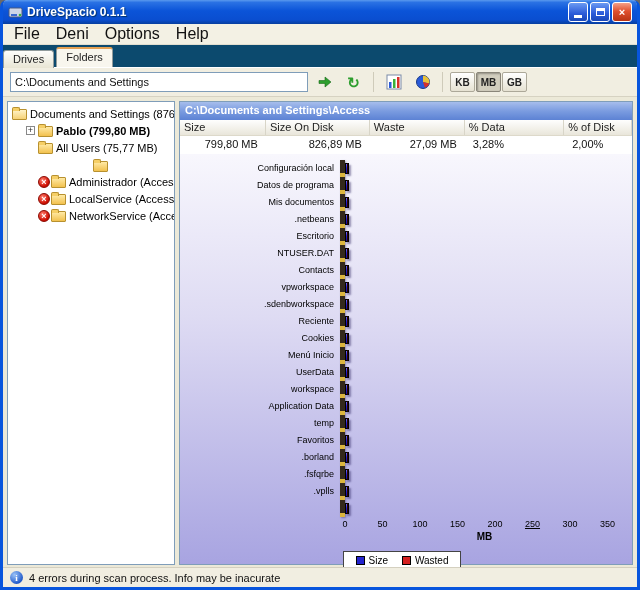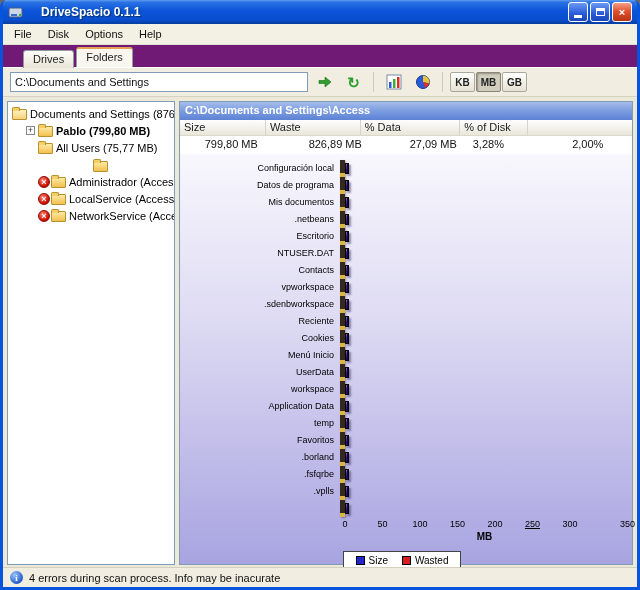--- a/index.html
+++ b/index.html
@@ -1,37 +1,37 @@
 <!DOCTYPE html>
 <html><head>
 <meta charset="utf-8">
 <style>
   *{margin:0;padding:0;box-sizing:border-box;font-family:"Liberation Sans",sans-serif}
   html,body{width:640px;height:590px;overflow:hidden;background:#6a6a6a}
   .window{width:640px;height:590px;display:flex;flex-direction:column;background:#ECE9D8;
     border-left:3px solid #0855DD;border-right:3px solid #0855DD;border-bottom:3px solid #0855DD;
     border-radius:7px 7px 0 0}
   
-  .titlebar{height:24px;flex:none;display:flex;align-items:center;gap:18px;padding:0 5px;
+  .titlebar{height:24px;flex:none;display:flex;align-items:center;gap:4px;padding:0 5px;
     border-radius:5px 5px 0 0;
     background:linear-gradient(180deg,#5a9aee 0%,#2a72e4 10%,#0b54d8 45%,#0a4ed0 82%,#063e9e 100%)}
   .app-icon{width:15px;height:15px;flex:none}
   .title{flex:1;color:#fff;font-weight:bold;font-size:12px;text-shadow:1px 1px 1px #00306a;white-space:nowrap}
   .winbtns{display:flex;gap:2px}
   .wbtn{width:20px;height:20px;border-radius:3px;border:1px solid #fff;color:#fff;font-size:11px;font-weight:bold;
     display:flex;align-items:center;justify-content:center;cursor:default}
   .wbtn.min,.wbtn.max{background:linear-gradient(180deg,#6a9af2,#2a5ad8 60%,#1a48b8)}
   .wbtn.close{background:linear-gradient(180deg,#f4a088,#e0512f 45%,#b83414)}
   .minbar{display:inline-block;width:8px;height:3px;background:#fff;margin-top:9px}
   .maxbox{display:inline-block;width:9px;height:8px;border:1px solid #fff;border-top:3px solid #fff}
   
   .menubar{height:21px;flex:none;background:#F3F1E4;display:flex;align-items:center;padding:0 3px;border-bottom:1px solid #e2dfd0}
-  .menu-item{padding:3px 8px;font-size:11px;color:#111}
-  
-  .tabrow{height:22px;flex:none;background:#701a75;display:flex;align-items:flex-end;padding:3px 20px 0}
+  .menu-item{padding:3px 8px;font-size:16px;color:#111}
+  
+  .tabrow{height:22px;flex:none;background:#0c4a6e;display:flex;align-items:flex-end;padding:3px 0 0}
   .tab{font-size:11px;padding:2px 9px 3px;border:1px solid #919B9C;border-bottom:none;border-radius:3px 3px 0 0;
     background:linear-gradient(#fdfdfb,#e8e5d4);margin-right:2px;position:relative;top:1px;color:#222}
   .tab.active{background:#F8F6EE;border-top:2px solid #E5A152;top:0;padding-bottom:4px;font-weight:normal}
   
   .toolbar{height:30px;flex:none;background:#F1EEE1;display:flex;align-items:center;gap:4px;padding:0 7px;
     border-top:1px solid #fff;border-bottom:1px solid #d6d2c2}
   .pathbox{width:298px;height:20px;border:1px solid #7F9DB9;font-size:11px;padding:0 4px;background:#fff;color:#111}
   .tsep{width:1px;height:20px;background:#cfcbBA;background:#cfcbba;margin:0 3px}
   .tbtn{width:25px;height:23px;display:flex;align-items:center;justify-content:center;border-radius:2px;cursor:default}
   .refresh-glyph{color:#2e9e2e;font-size:15px;font-weight:bold;line-height:1}
@@ -109,21 +109,21 @@
         </span>
       <span class="wbtn max">
           <span class="maxbox"></span>
         </span>
       <span class="wbtn close">×</span>
     </span>
   </div>
 
   <div class="menubar">
       <span class="menu-item">File</span>
-      <span class="menu-item">Disk</span>
+      <span class="menu-item">Deni</span>
       <span class="menu-item">Options</span>
       <span class="menu-item">Help</span>
     </div>
 
   <div class="tabrow">
       <span class="tab">Drives</span>
       <span class="tab active">Folders</span>
     </div>
 
   <div class="toolbar">
@@ -198,20 +198,21 @@
           <span class="errbadge">×</span>
           <span class="folder"></span>
           <span class="tlabel">NetworkService (Access D...</span>
         </div>
       </div>
 
     <div class="right">
       <div class="pathheader">C:\Documents and Settings\Access</div>
       <div class="colheads">
           <span class="cell" style="width: 19%;">Size</span>
+          <span class="cell" style="width: 23%;">Size On Disk</span>
           <span class="cell" style="width: 21%;">Waste</span>
           <span class="cell" style="width: 22%;">% Data</span>
           <span class="cell" style="width: 15%;">% of Disk</span>
         </div>
       <div class="colvals">
           <span class="cell r" style="width: 19%;">799,80 MB</span>
           <span class="cell r" style="width: 23%;">826,89 MB</span>
           <span class="cell r" style="width: 21%;">27,09 MB</span>
           <span class="cell" style="width: 22%;">3,28%</span>
           <span class="cell" style="width: 15%;">2,00%</span>
@@ -375,21 +376,21 @@
           <div class="spacer-labels"></div>
           <div class="spacer-axis"></div>
           <div class="cticks">
               <span class="tick" style="left: 0%;">0</span>
               <span class="tick" style="left: 13.4409%;">50</span>
               <span class="tick" style="left: 26.8817%; text-align: center;">100</span>
               <span class="tick" style="left: 40.3226%;">150</span>
               <span class="tick" style="left: 53.7634%;">200</span>
               <span class="tick" style="left: 67.2043%; text-decoration: underline;">250</span>
               <span class="tick" style="left: 80.6452%;">300</span>
-              <span class="tick" style="left: 94.086%; margin-left: 20px;">350</span>
+              <span class="tick" style="left: 94.086%;">350</span>
             </div>
         </div>
         <div class="cxlabelrow">
           <div class="spacer-labels"></div>
           <div class="spacer-axis"></div>
           <div class="cxlabel">MB</div>
         </div>
         <div class="clegendrow">
           <div class="legend">
               <span class="litem">

